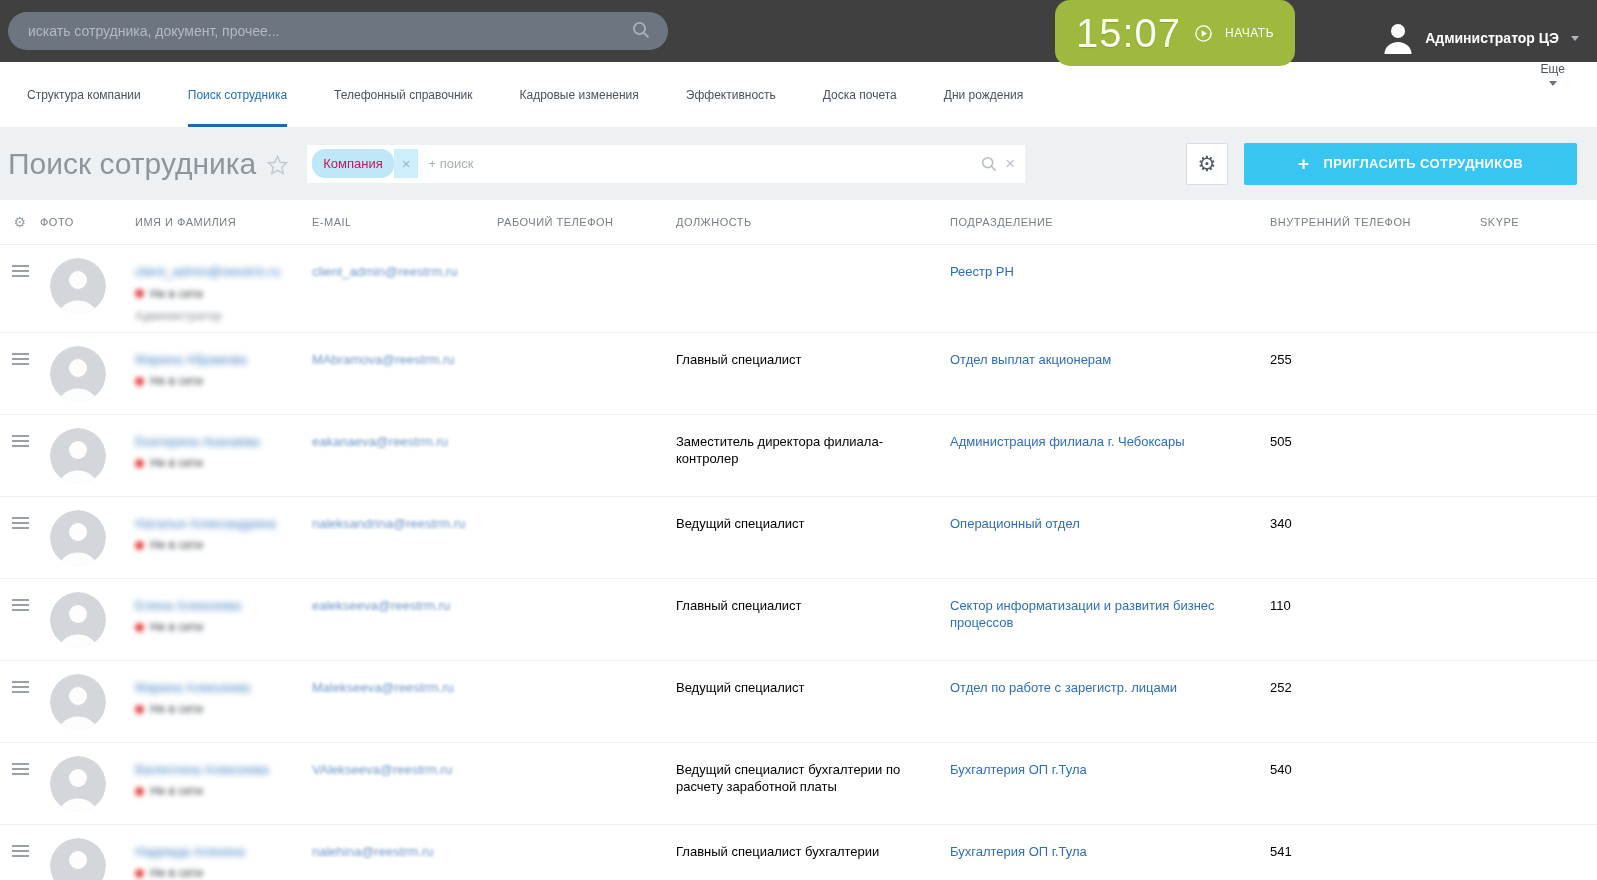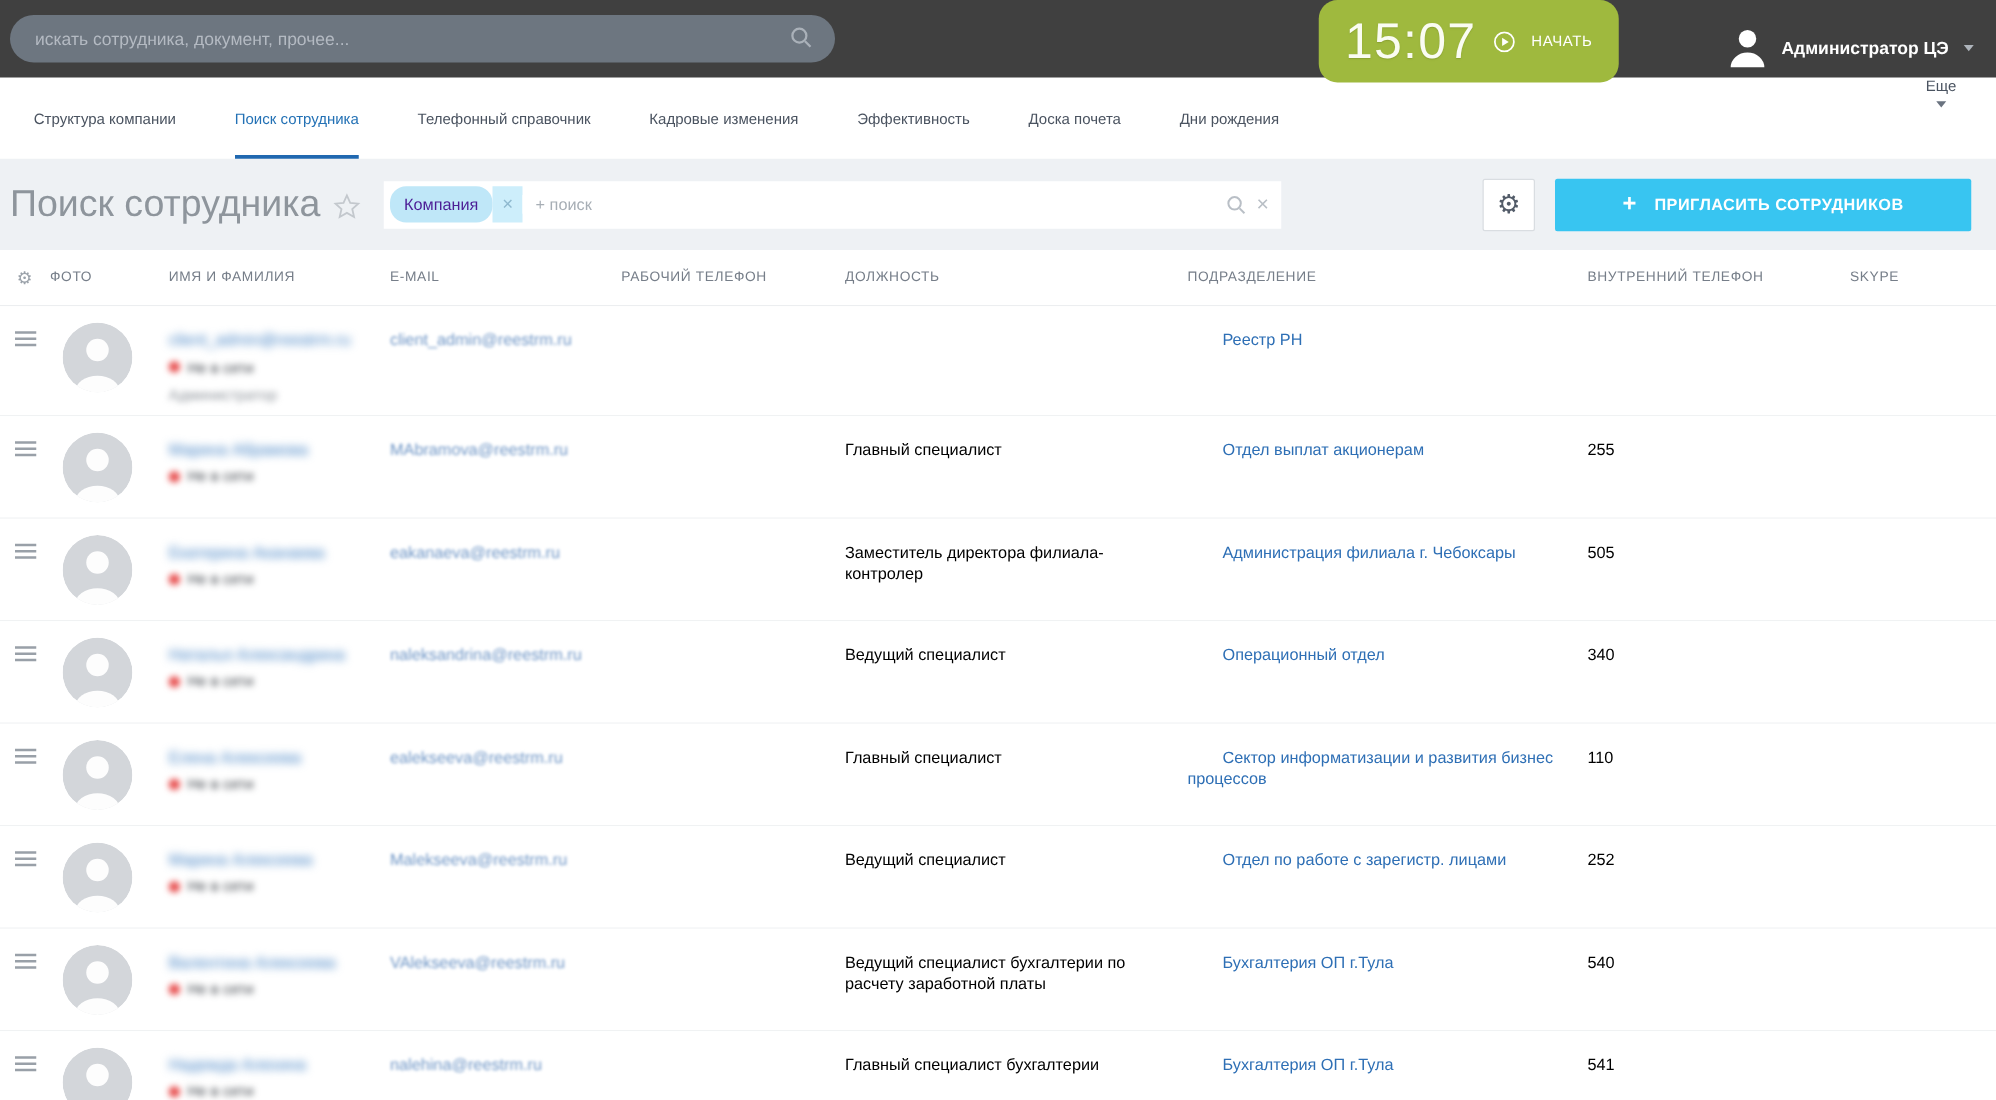--- a/index.html
+++ b/index.html
@@ -28,21 +28,21 @@
   .nav-item.active::after { content:""; position:absolute; left:0; right:0; bottom:0; height:3px; background:#2068b0; }
   .nav-more { margin-left:auto; margin-right:5px; display:flex; align-items:center; gap:5px;flex-direction:column; }
 
   
   .toolbar { height:73px; background:#eef1f4; display:flex; align-items:center; padding:0 20px 0 0; }
   .page-title { font-size:30px; font-weight:200; color:#8e959c; margin-left:8px; white-space:nowrap; }
   .star { margin:4px 0 0 10px; cursor:pointer; }
   .filterbar { margin-left:18px; width:718px; height:38px; background:#fff; display:flex; align-items:center;
     padding:0 10px 0 5px; }
   .chip { display:flex; align-items:stretch; height:29px; cursor:pointer; }
-  .chip-label { background:#bfe7f8; color:#4c1d95; font-size:13px; display:flex; align-items:center; padding:0 11px;border-radius:13px; }
+  .chip-label { background:#bfe7f8; color:#be185d; font-size:13px; display:flex; align-items:center; padding:0 11px;border-radius:13px; }
   .chip-x { background:#cdeefb; color:#8fb9cf; font-size:15px; display:flex; align-items:center; padding:0 8px; }
   .filter-input { flex:1; border:none; outline:none; font-size:13px; color:#3f4650; padding:0 10px; min-width:40px; }
   .filter-input::placeholder { color:#a7aeb5; }
   .filter-icons { display:flex; align-items:center; gap:8px; color:#b9bfc6; }
   .filter-icons .fx { font-size:17px; cursor:pointer; line-height:1; }
   .gear-btn { margin-left:auto; width:42px; height:42px; background:#fff; border:1px solid #d9dde1; border-radius:2px;
     display:flex; align-items:center; justify-content:center; font-size:21px; color:#535c69; cursor:pointer; }
   .invite-btn { margin-left:16px; height:42px; width:333px; background:#38c5f1; border:none; border-radius:2px;
     color:#fff; font-size:13px; font-weight:bold; letter-spacing:.4px; display:flex; align-items:center;
     justify-content:center; gap:14px; cursor:pointer; font-family:inherit; }
@@ -59,21 +59,21 @@
   .hamburger { width:17px; cursor:pointer; }
   .hamburger i { display:block; height:2px; background:#99a0a8; margin-bottom:3px; }
   .avatar { width:56px; height:56px; border-radius:50%; overflow:hidden; margin:13px 0 0 10px; cursor:pointer; }
   .name-link { color:#3d7ec2; text-decoration:none; display:inline-block; filter:blur(3.2px); }
   .status-line { display:flex; align-items:center; gap:6px; margin-top:5px; filter:blur(2.6px); }
   .dot { width:9px; height:9px; border-radius:50%; background:#e64646; flex:none; }
   .status-text { font-size:12px; color:#3a3f46; }
   .subtitle { margin-top:6px; font-size:12px; color:#8b9198; filter:blur(2.6px); }
   .subtitle:empty { display:none; }
   .email-link { color:#6f96c6; text-decoration:none; filter:blur(1.4px); word-break:break-all; }
-  .dept-link { color:#2e6fb5; text-decoration:none;margin-left:28px; }
+  .dept-link { color:#2e6fb5; text-decoration:none; }
   .pos, .phone { color:#000000; }
 
   svg { display:block; }
 </style>
 </head>
 <body>
 
 <div class="topbar">
   <input class="topsearch" placeholder="искать сотрудника, документ, прочее..." style="">
   <span class="topsearch-glass">

